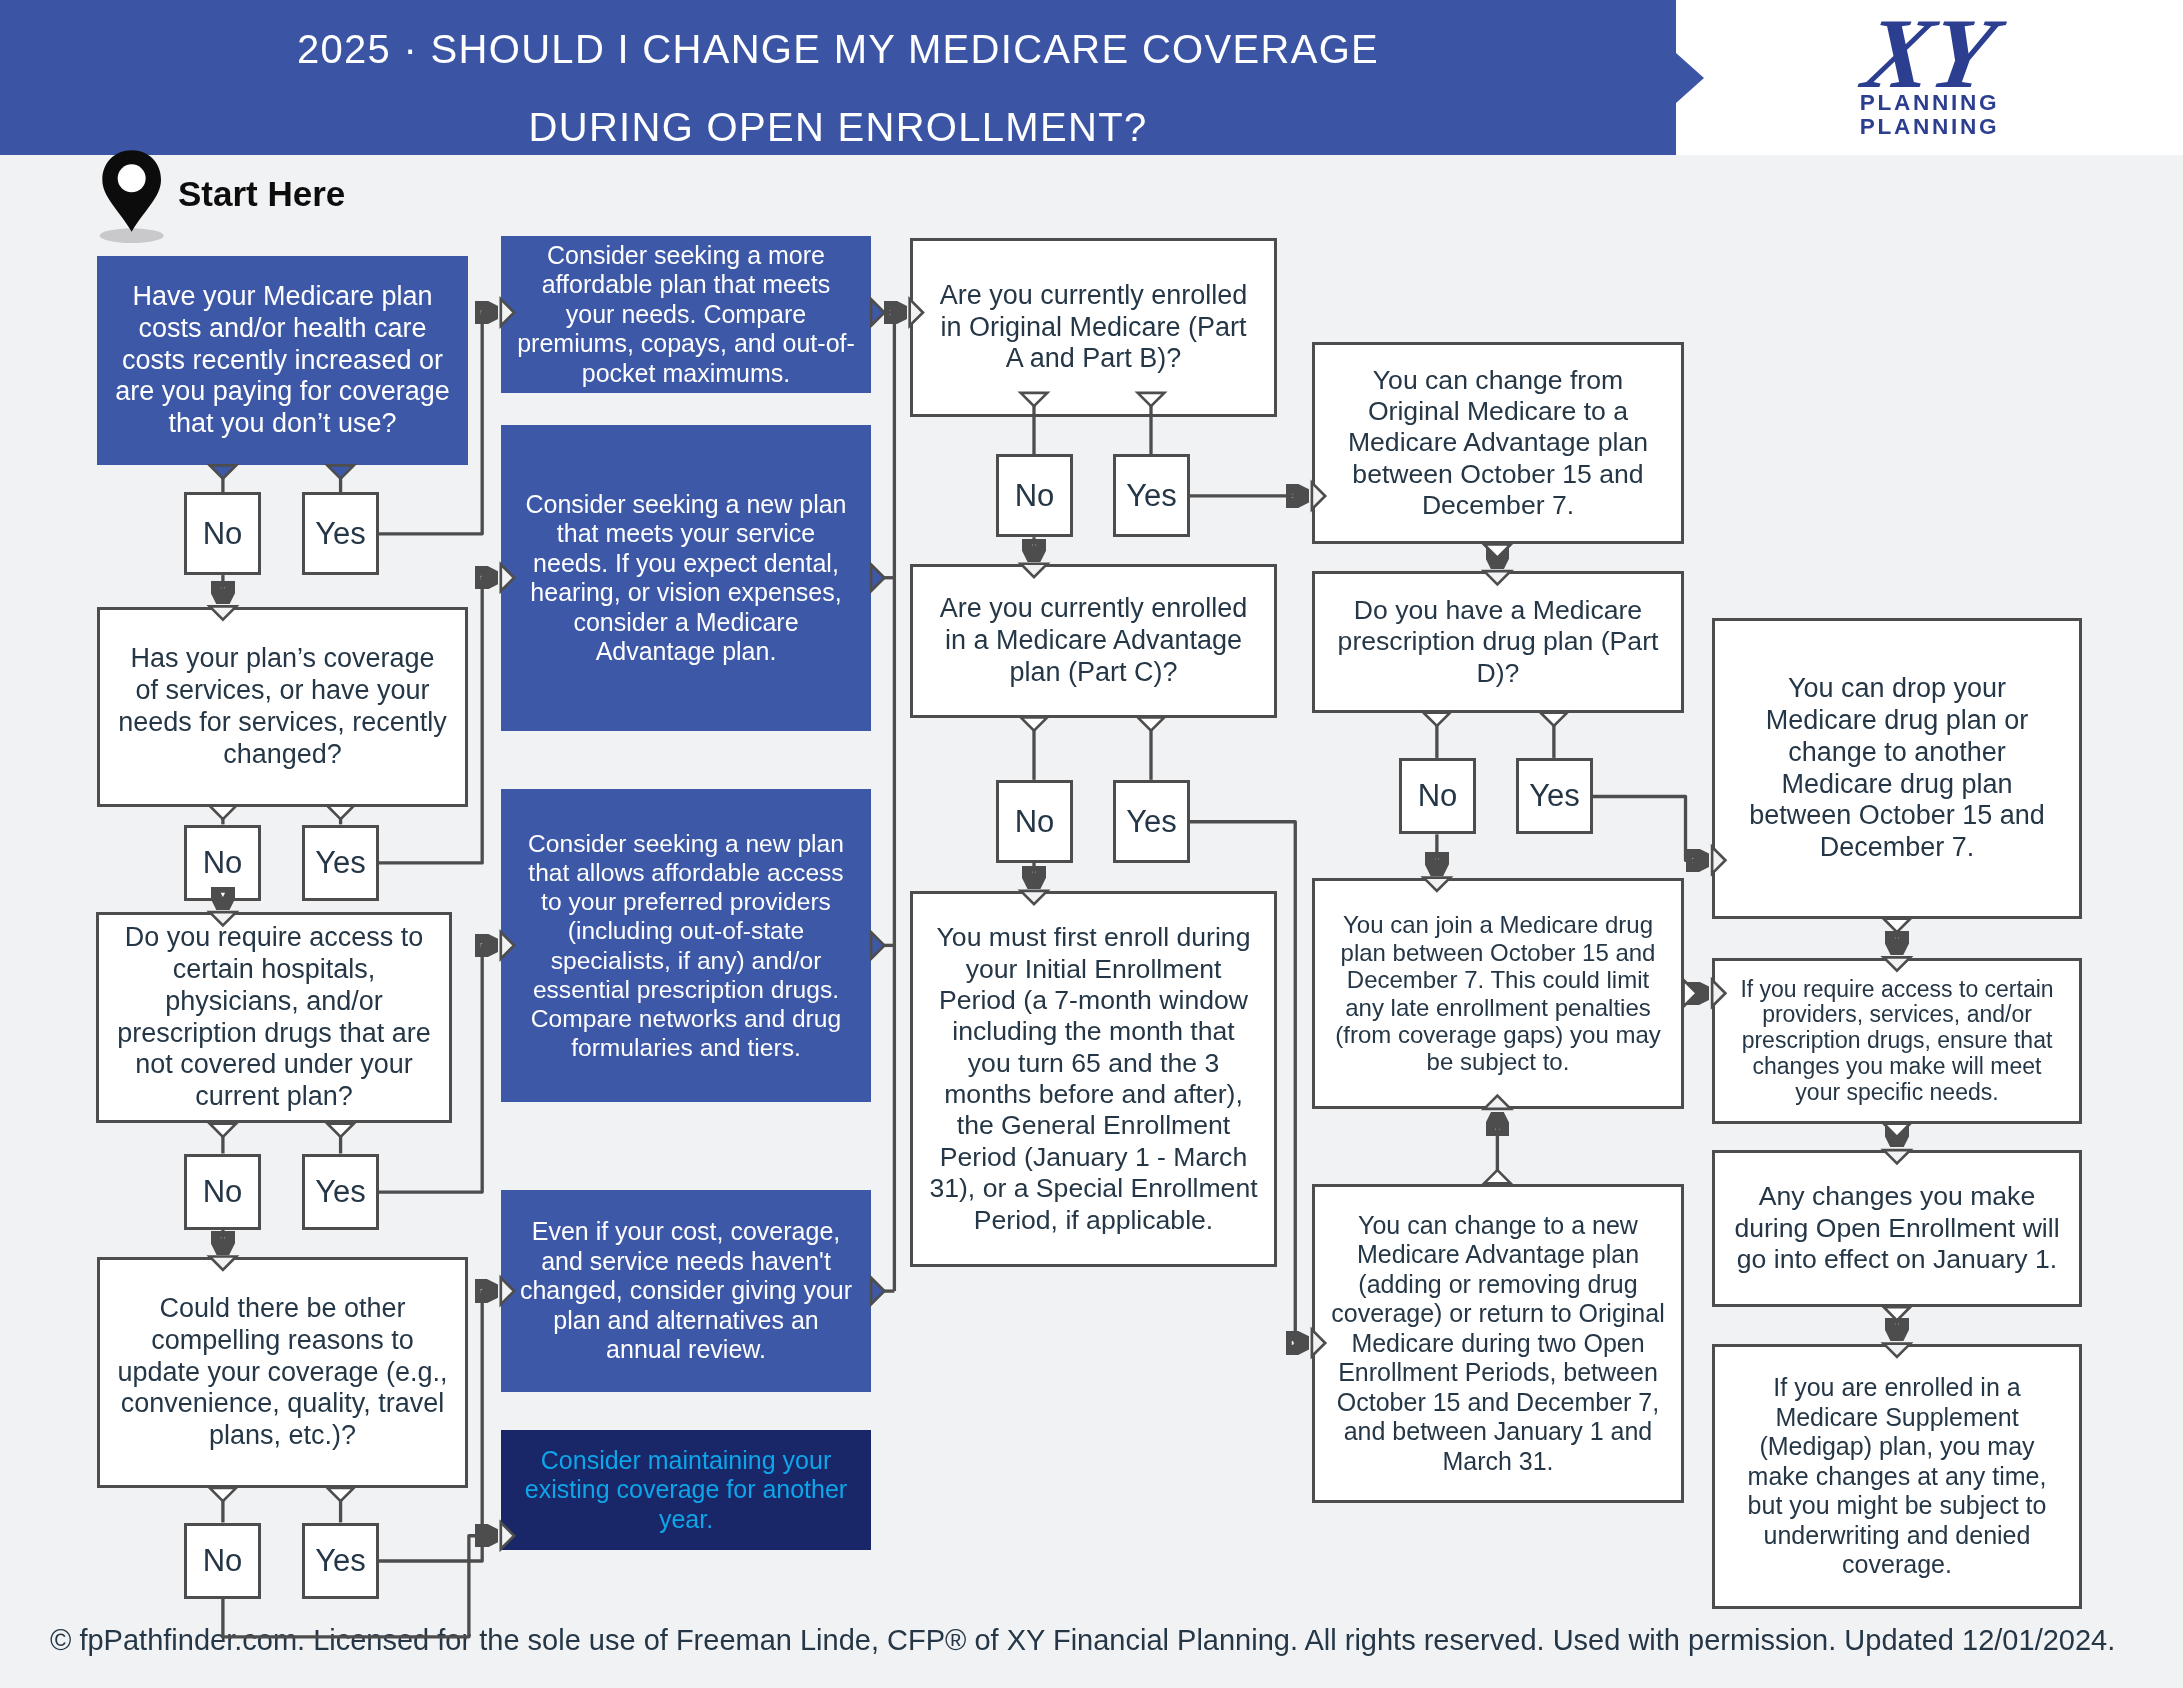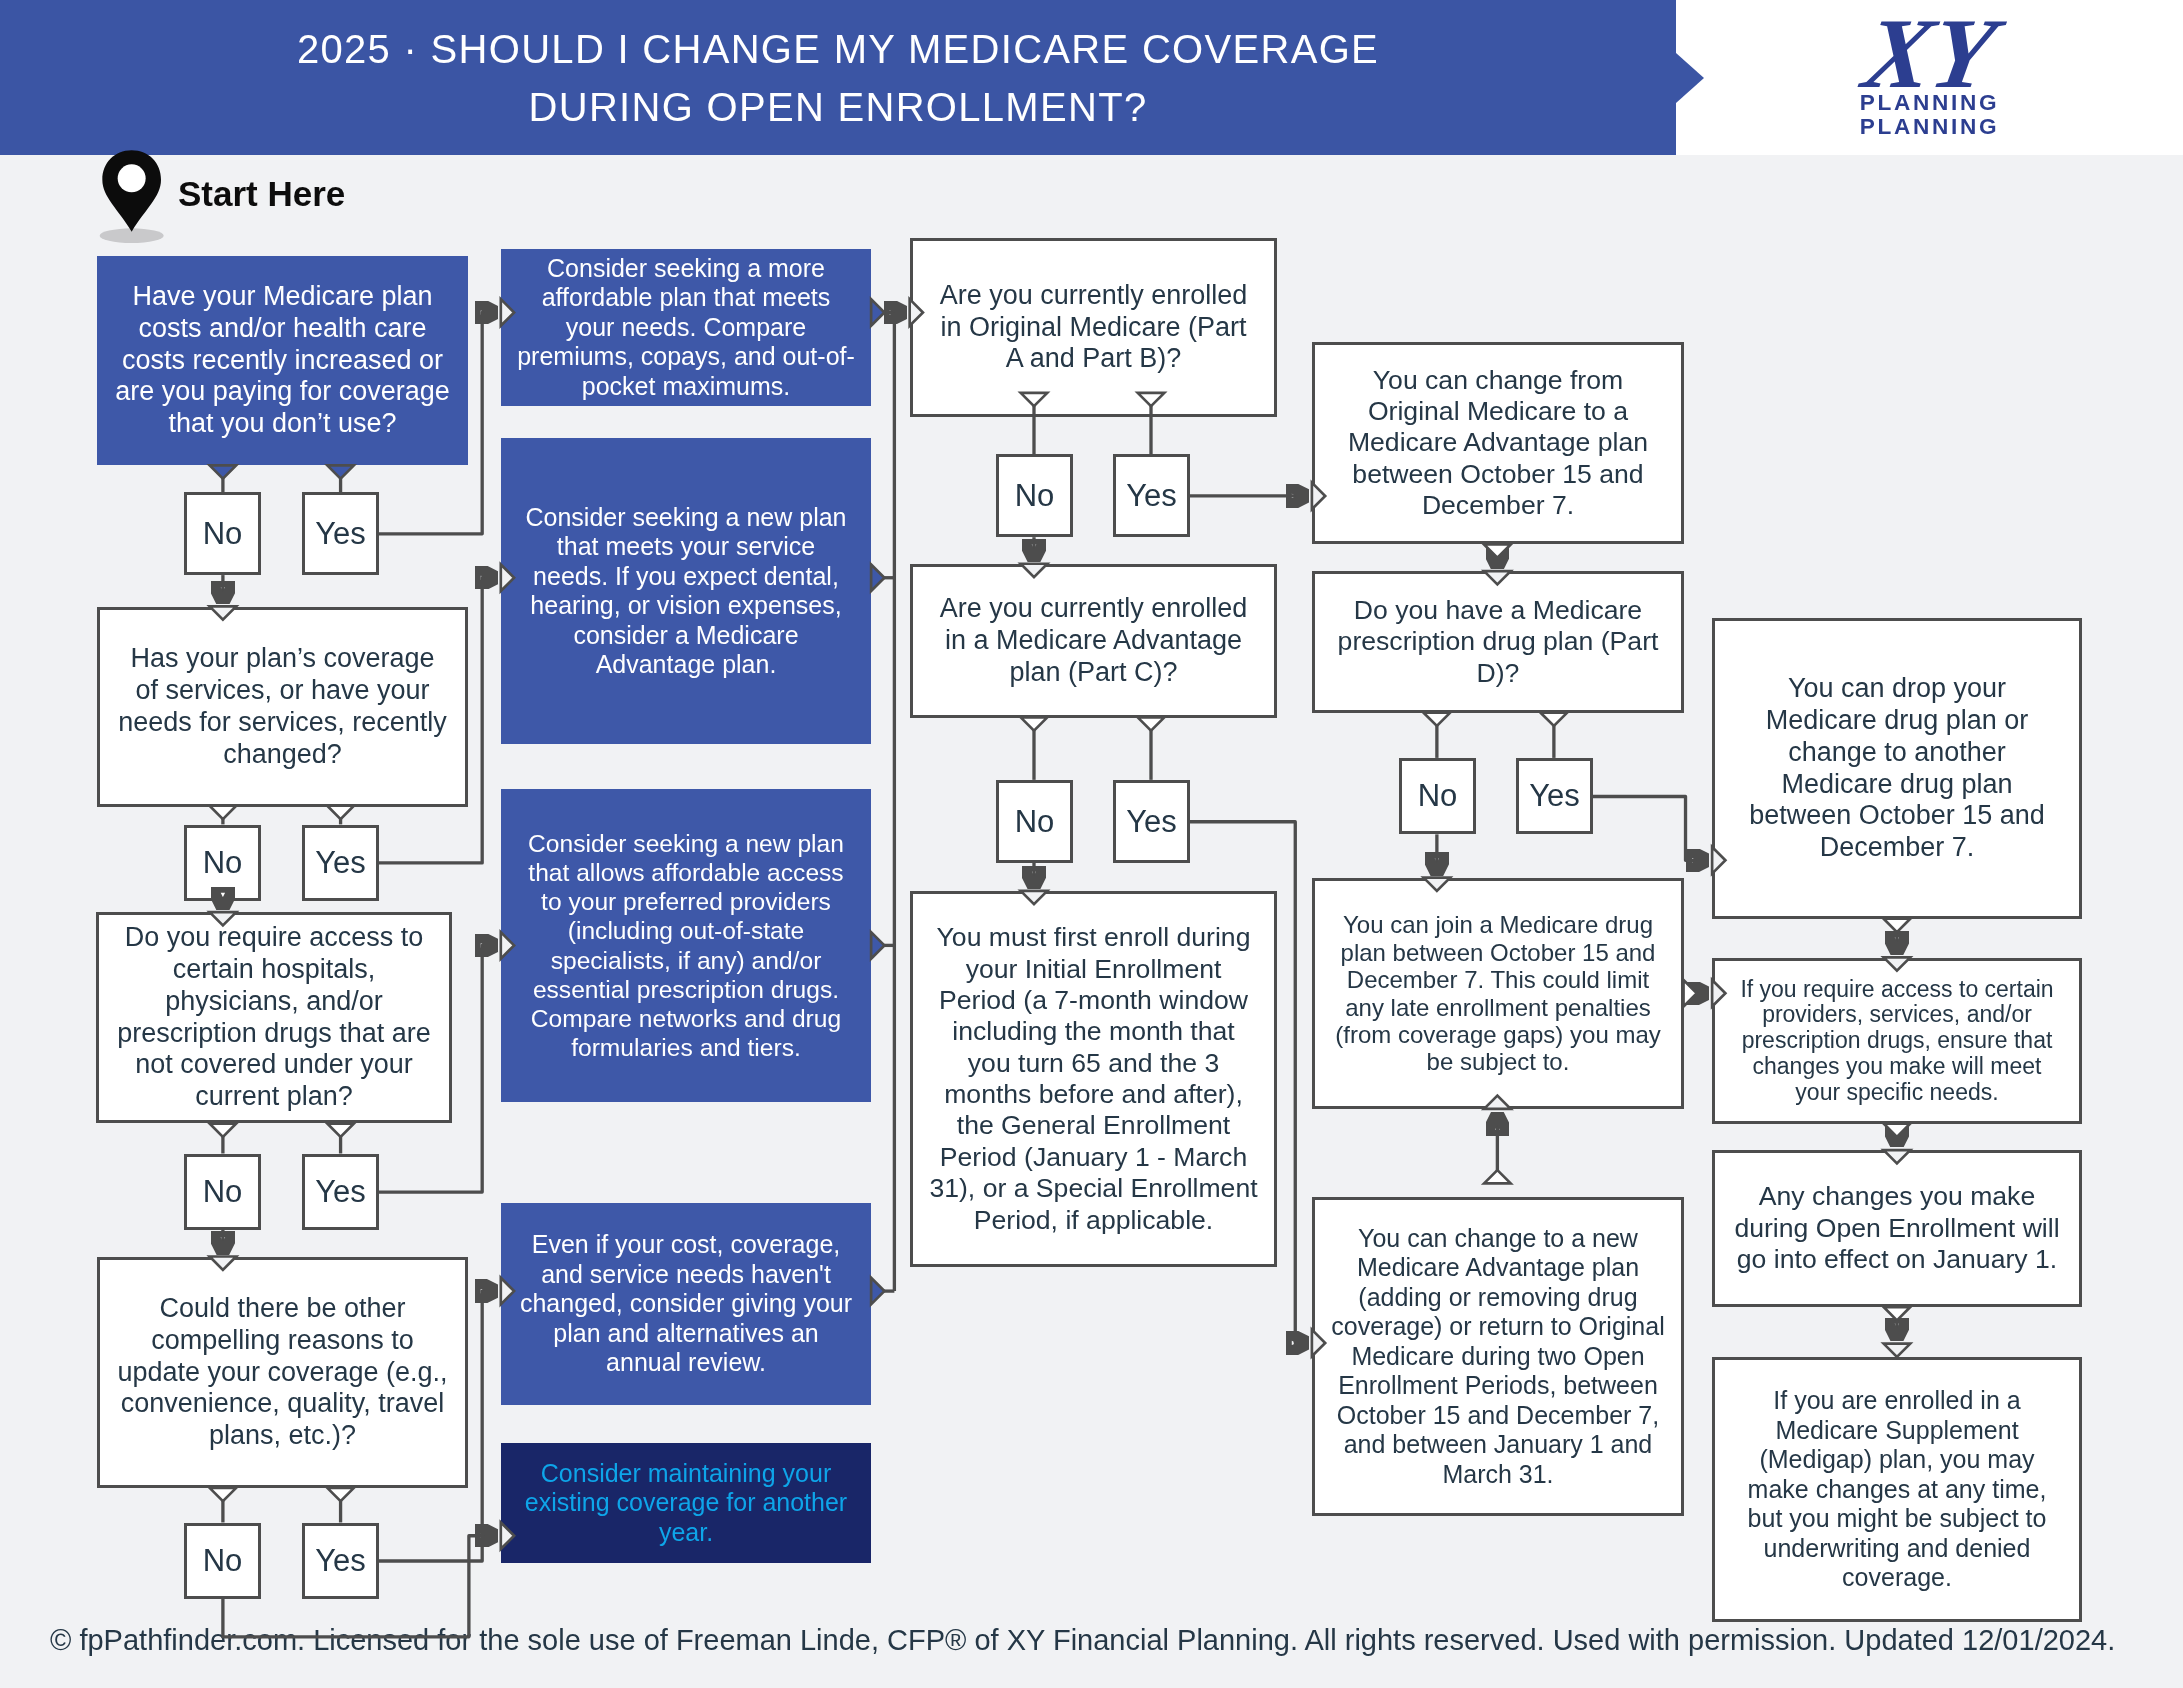--- a/index.html
+++ b/index.html
@@ -9,21 +9,21 @@
     font-family:"Liberation Sans", sans-serif;
   }
   
   .banner{
     position:absolute;left:0;top:0;width:1676px;height:155px;
     background:#3b55a4;display:flex;flex-direction:column;
     align-items:center;justify-content:center;z-index:1;
   }
   .banner .t{
     color:#ffffff;font-size:40px;font-weight:400;letter-spacing:1.3px;line-height:1.45;
-    text-align:center;width:100%;
+    text-align:center;width:100%;margin-top:20px;
   }
   .banner-tip{
     position:absolute;left:1676px;top:53px;width:0;height:0;z-index:2;
     border-top:25px solid transparent;border-bottom:25px solid transparent;
     border-left:28px solid #3b55a4;
   }
   .logo-panel{
     position:absolute;left:1676px;top:0;width:507px;height:155px;background:#ffffff;
     display:flex;flex-direction:column;align-items:center;justify-content:center;z-index:1;
   }
@@ -44,21 +44,21 @@
     padding:5.3px 16px;z-index:2;color:#253746;line-height:1.18;
   }
   .white{background:#ffffff;}
   .blue{background:#3e58a8;border:none;color:#ffffff;}
   .navy{background:#192668;border:none;color:#0ea5e9;}
   .ans{
     position:absolute;box-sizing:border-box;border:3.3px solid #4d4d4d;background:#ffffff;
     display:flex;align-items:center;justify-content:center;color:#253746;
     font-size:31px;z-index:2;
   }
-  .f41{font-size:27px;} .f40{font-size:26.6px;} .f38{font-size:25px;margin-top:13px;}
+  .f41{font-size:27px;} .f40{font-size:26.6px;} .f38{font-size:25px;}
   .f37{font-size:24.6px;text-align:center;} .f36{font-size:24px;line-height:1.14;} .f35{font-size:23px;line-height:1.12;}
   
   svg.wires{position:absolute;left:0;top:0;z-index:4;pointer-events:none;}
   svg.wires path{stroke:#4d4d4d;stroke-width:5;fill:none;stroke-linejoin:round;}
   svg.wires polygon.tip{stroke:#4d4d4d;stroke-width:4;}
   
   .footer{
     position:absolute;left:50px;top:1624px;width:2095px;
     font-size:29px;color:#253746;z-index:2;
   }

